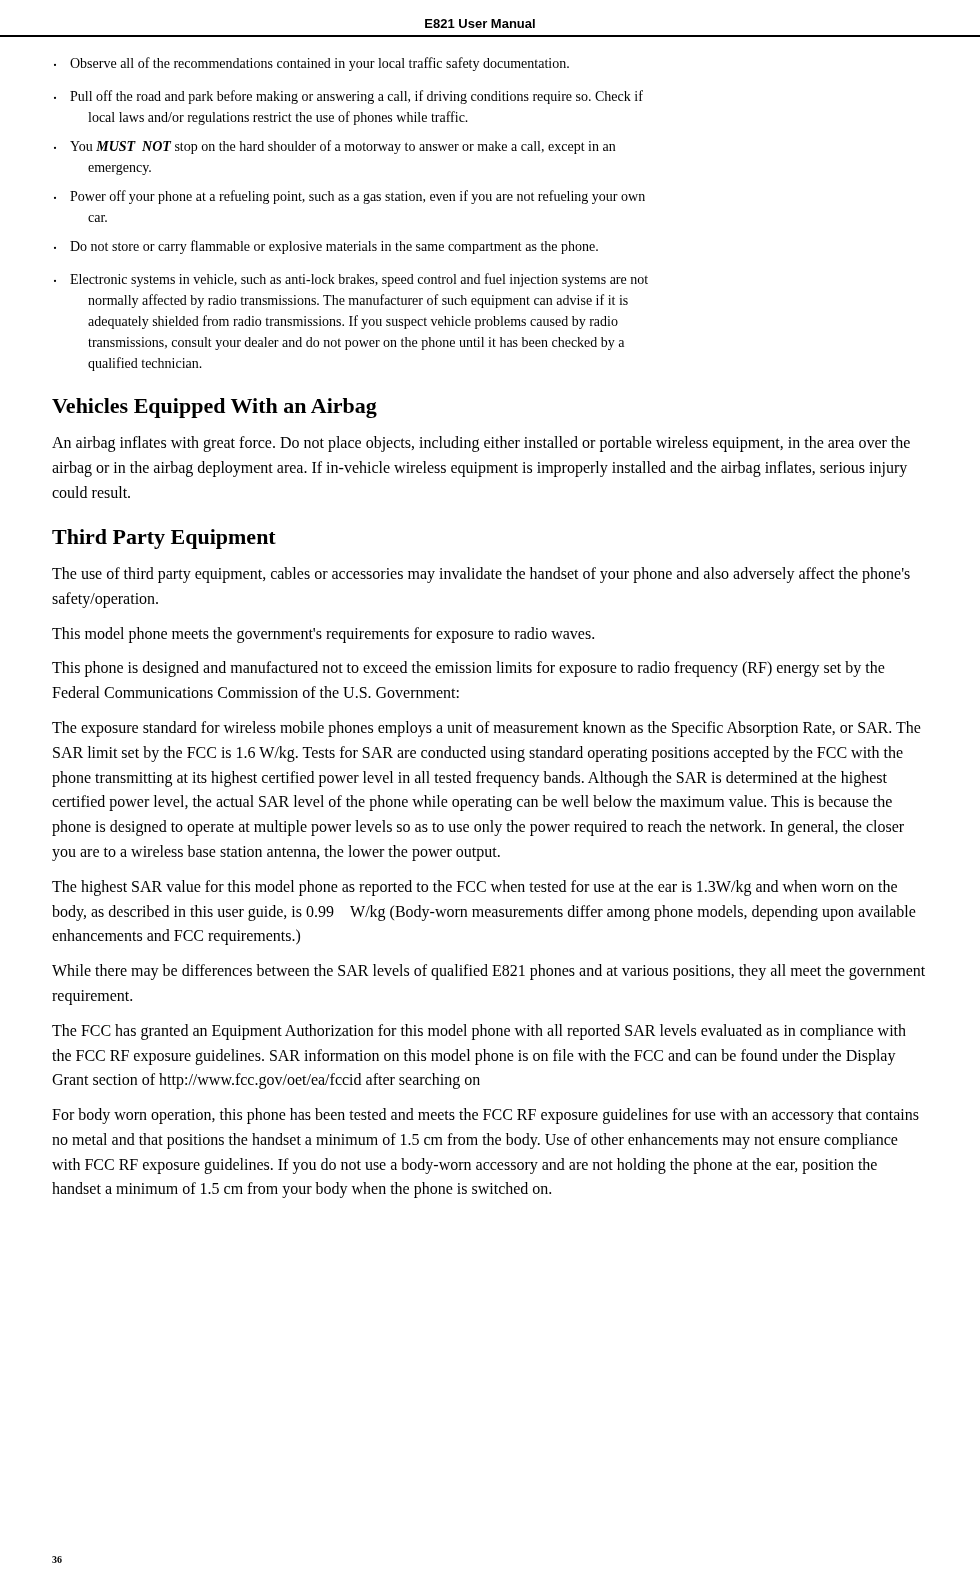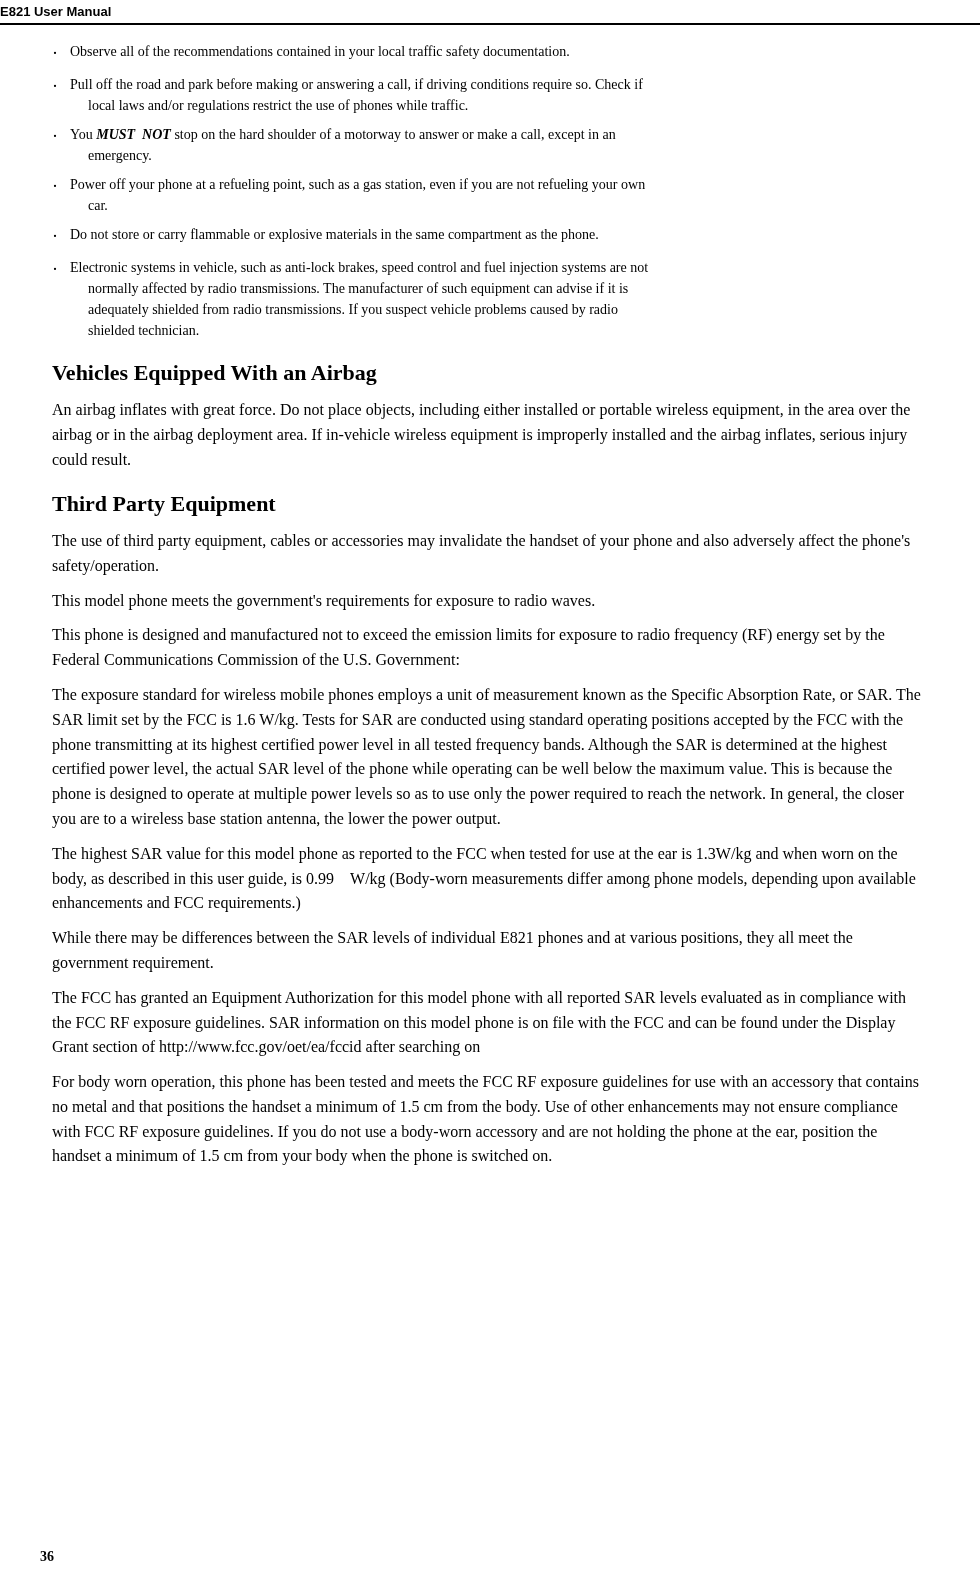--- a/index.html
+++ b/index.html
@@ -20,22 +20,22 @@
     .page-container {
       width: 980px;
       min-height: 1575px;
       padding: 0;
       position: relative;
     }
 
     .header-bar {
       width: 100%;
       border-bottom: 2px solid #000;
-      text-align: left;
-      padding: 4px 20px 4px 0;
+      text-align: center;
+      padding: 16px 20px 4px 0;
       font-size: 13px;
       font-weight: bold;
       font-family: Arial, sans-serif;
       background: #fff;
     }
 
     .content-area {
       padding: 16px 52px 30px 52px;
     }
 
@@ -85,22 +85,22 @@
     .section-body {
       font-size: 16px;
       font-family: Times New Roman, Times, serif;
       line-height: 1.55;
       margin-bottom: 10px;
     }
 
     .footer-bar {
       position: absolute;
       bottom: 10px;
-      left: 40px;
-      font-size: 14px;
+      left: 52px;
+      font-size: 10px;
       font-weight: bold;
       font-family: Times New Roman, Times, serif;
       text-align: right;
     }
   </style>
 </head>
 <body>
 
 <div class="page-container">
 
@@ -141,38 +141,39 @@
       <div class="bullet-item">
         <span class="bullet-dot">·</span>
         <span class="bullet-text">Do not store or carry flammable or explosive materials in the same compartment as the phone.</span>
       </div>
 
       <div class="bullet-item">
         <span class="bullet-dot">·</span>
         <span class="bullet-text">Electronic systems in vehicle, such as anti-lock brakes, speed control and fuel injection systems are not
           <span class="indent">normally affected by radio transmissions.  The manufacturer of such equipment can advise if it is</span>
           <span class="indent">adequately shielded from radio transmissions.  If you suspect vehicle problems caused by radio</span>
-          <span class="indent">shielded technician.</span>
+          <span class="indent">transmissions, consult your dealer and do not power on the phone until it has been checked by a</span>
+          <span class="indent">qualified technician.</span>
         </span>
       </div>
 
     </div>
 
     <div class="section-heading">Vehicles Equipped With an Airbag</div>
     <div class="section-body">An airbag inflates with great force. Do not place objects, including either installed or portable wireless equipment, in the area over the airbag or in the airbag deployment area. If in-vehicle wireless equipment is improperly installed and the airbag inflates, serious injury could result.</div>
 
     <div class="section-heading">Third Party Equipment</div>
     <div class="section-body">The use of third party equipment, cables or accessories may invalidate the handset of your phone and also adversely affect the phone's safety/operation.</div>
 
 
     <div class="section-body">This model phone meets the government's requirements for exposure to radio waves.</div>
     <div class="section-body">This phone is designed and manufactured not to exceed the emission limits for exposure to radio frequency (RF) energy set by the Federal Communications Commission of the U.S. Government:</div>
     <div class="section-body">The exposure standard for wireless mobile phones employs a unit of measurement known as the Specific Absorption Rate, or SAR. The SAR limit set by the FCC is 1.6 W/kg. Tests for SAR are conducted using standard operating positions accepted by the FCC with the phone transmitting at its highest certified power level in all tested frequency bands. Although the SAR is determined at the highest certified power level, the actual SAR level of the phone while operating can be well below the maximum value. This is because the phone is designed to operate at multiple power levels so as to use only the power required to reach the network. In general, the closer you are to a wireless base station antenna, the lower the power output.</div>
     <div class="section-body">The highest SAR value for this model phone as reported to the FCC when tested for use at the ear is 1.3W/kg and when worn on the body, as described in this user guide, is 0.99&nbsp;&nbsp;&nbsp;&nbsp;W/kg (Body-worn measurements differ among phone models, depending upon available enhancements and FCC requirements.)</div>
-    <div class="section-body">While there may be differences between the SAR levels of individual E821 phones and at various positions, they all meet the government requirement.</div>
+    <div class="section-body">While there may be differences between the SAR levels of qualified E821 phones and at various positions, they all meet the government requirement.</div>
     <div class="section-body">The FCC has granted an Equipment Authorization for this model phone with all reported SAR levels evaluated as in compliance with the FCC RF exposure guidelines. SAR information on this model phone is on file with the FCC and can be found under the Display Grant section of http://www.fcc.gov/oet/ea/fccid after searching on</div>
     <div class="section-body">For body worn operation, this phone has been tested and meets the FCC RF exposure guidelines for use with an accessory that contains no metal and that positions the handset a minimum of 1.5 cm from the body. Use of other enhancements may not ensure compliance with FCC RF exposure guidelines. If you do not use a body-worn accessory and are not holding the phone at the ear, position the handset a minimum of 1.5 cm from your body when the phone is switched on.</div>
 
   </div>
 
   <div class="footer-bar">
     <span>36</span>
   </div>
 
 </div>

